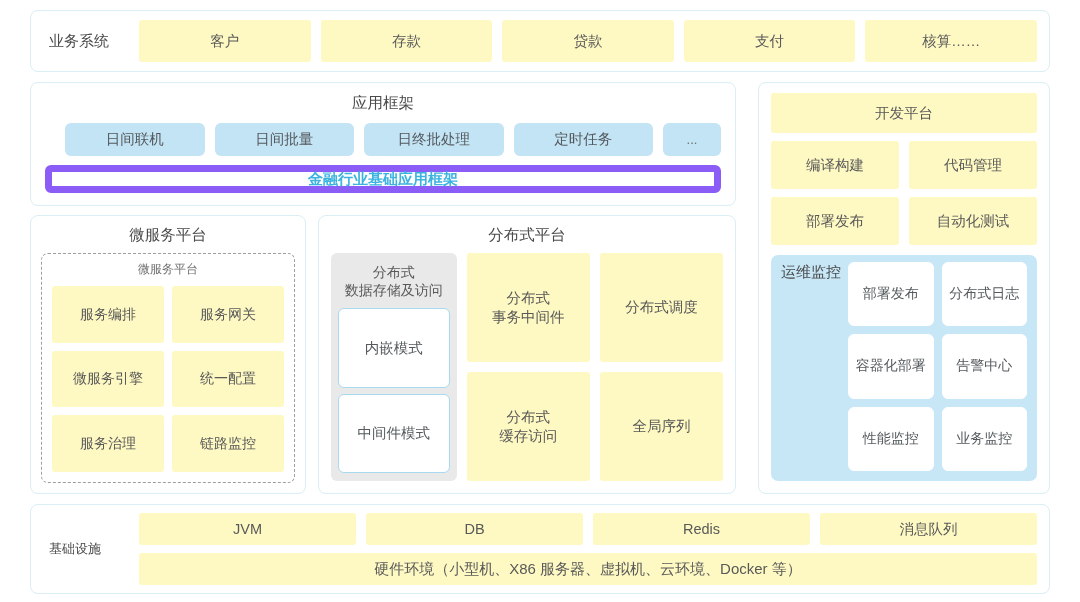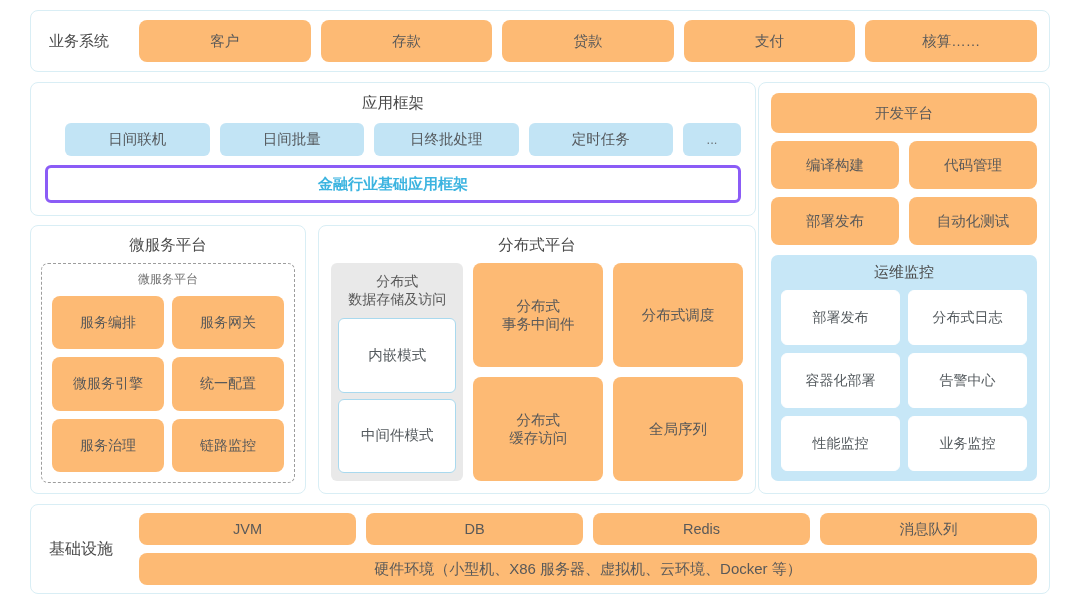--- a/index.html
+++ b/index.html
@@ -20,22 +20,22 @@
 
   
   .panel {
     background: #ffffff;
     border: 1px solid #d9eef5;
     border-radius: 8px;
   }
 
   
   .chip {
-    background: #fdba74;
-    border-radius: 8px;
+    background: #fef9c3;
+    border-radius: 3px;
     color: #595959;
     font-size: 14.5px;
     display: flex; align-items: center; justify-content: center;
     text-align: center;
     line-height: 1.25;
     white-space: pre-line;
   }
   .chip-blue {
     background: #c2e4f5;
     border-radius: 6px;
@@ -73,21 +73,21 @@
     font-size: 15px; color: #4a4a4a;
     text-align: left;
   }
   .row-biz .chips { flex: 1; display: flex; gap: 10px; }
   .row-biz .chip { flex: 1; height: 42px; }
 
   
   .middle {
     flex: 1;
     display: flex;
-    gap: 2px;
+    gap: 22px;
     min-height: 0;
   }
   .mid-left {
     flex: 1;
     display: flex; flex-direction: column;
     gap: 9px;
     min-width: 0;
   }
   .mid-right { width: 292px; flex: none; display: flex; }
 
@@ -95,22 +95,22 @@
   .appfw {
     padding: 10px 14px 12px 14px;
     display: flex; flex-direction: column; gap: 9px;
     flex: none;
   }
   .appfw .fw-chips { display: flex; gap: 10px; padding-left: 20px; }
   .appfw .fw-chips .chip-blue { height: 33px; }
   .appfw .fw-chips .c-w { flex: 1; }
   .appfw .fw-chips .c-dots { width: 58px; flex: none; font-size: 13px; color:#6c7276; }
   .appfw .fw-band {
-    height: 38px;
-    border: 3px solid #8b5cf6;
+    height: 28px;
+    border: 7px solid #8b5cf6;
     border-radius: 6px;
     background: #fff;
     display: flex; align-items: center; justify-content: center;
     color: #3cb4e0;
     font-size: 15px;
     font-weight: bold;
   }
 
   
   .mid-bottom { flex: 1; display: flex; gap: 12px; min-height: 0; }
@@ -122,21 +122,21 @@
     border: 1.5px dashed #9d9d9d;
     border-radius: 7px;
     padding: 6px 10px 10px 10px;
     display: flex; flex-direction: column; gap: 6px;
   }
   .msp-inner .sub-title { font-size: 12px; color: #6e6e6e; text-align: center; padding: 1px 0 2px; }
   .msp-grid { flex: 1; display: grid; grid-template-columns: 1fr 1fr; grid-template-rows: 1fr 1fr 1fr; gap: 8px; }
   .msp-grid .chip { font-size: 14px; }
 
   
-  .dsp { flex: 1; padding: 9px 12px 12px 12px; display: flex; flex-direction: column; gap: 7px; min-width: 0; font-family: Liberation Serif, serif; }
+  .dsp { flex: 1; padding: 9px 12px 12px 12px; display: flex; flex-direction: column; gap: 7px; min-width: 0; }
   .dsp-grid { flex: 1; display: grid; grid-template-columns: 1.02fr 1fr 1fr; gap: 10px; min-height: 0; }
   .dsp-col-tall {
     grid-row: span 2;
     background: #e9e9e9;
     border-radius: 6px;
     display: flex; flex-direction: column;
     padding: 8px 7px 8px 7px;
     gap: 6px;
   }
   .dsp-col-tall .tall-label {
@@ -151,35 +151,35 @@
   .devops { flex: 1; padding: 10px 12px 12px 12px; display: flex; flex-direction: column; gap: 8px; }
   .devops .card-title { margin-bottom: 1px; }
   .devops .dev-wide { height: 40px; }
   .devops .dev-pair { display: flex; gap: 10px; }
   .devops .dev-pair .chip { flex: 1; height: 48px; }
   .ops {
     flex: 1;
     background: #c7e7f7;
     border-radius: 7px;
     padding: 7px 10px 10px 10px;
-    display: flex; flex-direction: column; gap: 7px;
+    display: flex; flex-direction: row; gap: 7px;
     margin-top: 2px;
   }
   .ops .ops-title { font-size: 15px; color: #4a4a4a; text-align: center; padding: 1px 0 1px; }
   .ops-grid { flex: 1; display: grid; grid-template-columns: 1fr 1fr; grid-template-rows: 1fr 1fr 1fr; gap: 8px; }
   .ops-grid .chip-white-blue { font-size: 14px; border-color: #ffffff; }
 
   
   .row-infra {
     height: 90px; flex: none;
     display: flex; align-items: center;
     padding: 0 12px 0 18px;
     gap: 10px;
   }
-  .row-infra .side-label { width: 80px; flex: none; font-size: 16px; color: #4a4a4a; }
+  .row-infra .side-label { width: 80px; flex: none; font-size: 13px; color: #4a4a4a; }
   .row-infra .infra-body { flex: 1; display: flex; flex-direction: column; gap: 8px; }
   .row-infra .infra-top { display: flex; gap: 10px; }
   .row-infra .infra-top .chip { flex: 1; height: 32px; text-align: right; }
   .row-infra .infra-hw { height: 32px; font-size: 15px; }
 </style>
 </head>
 <body>
 
 <div class="page">
 

